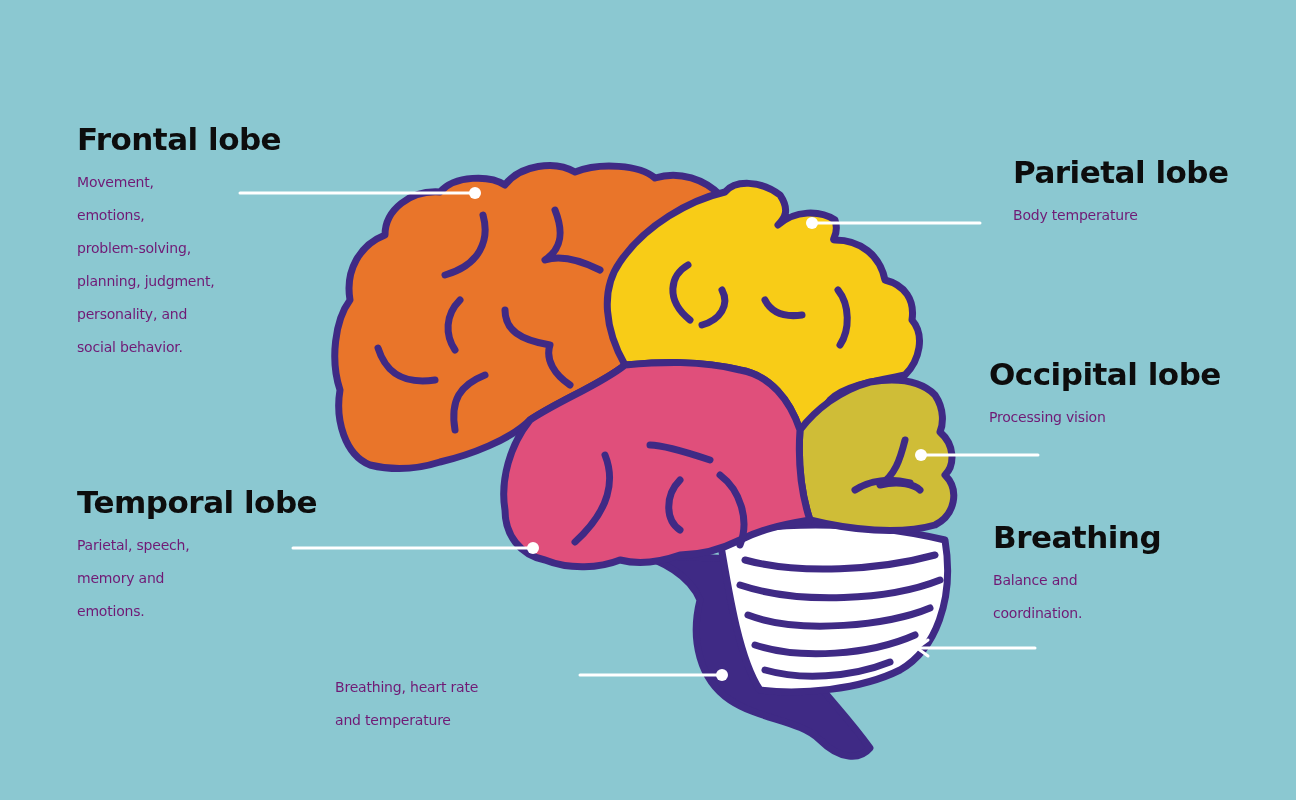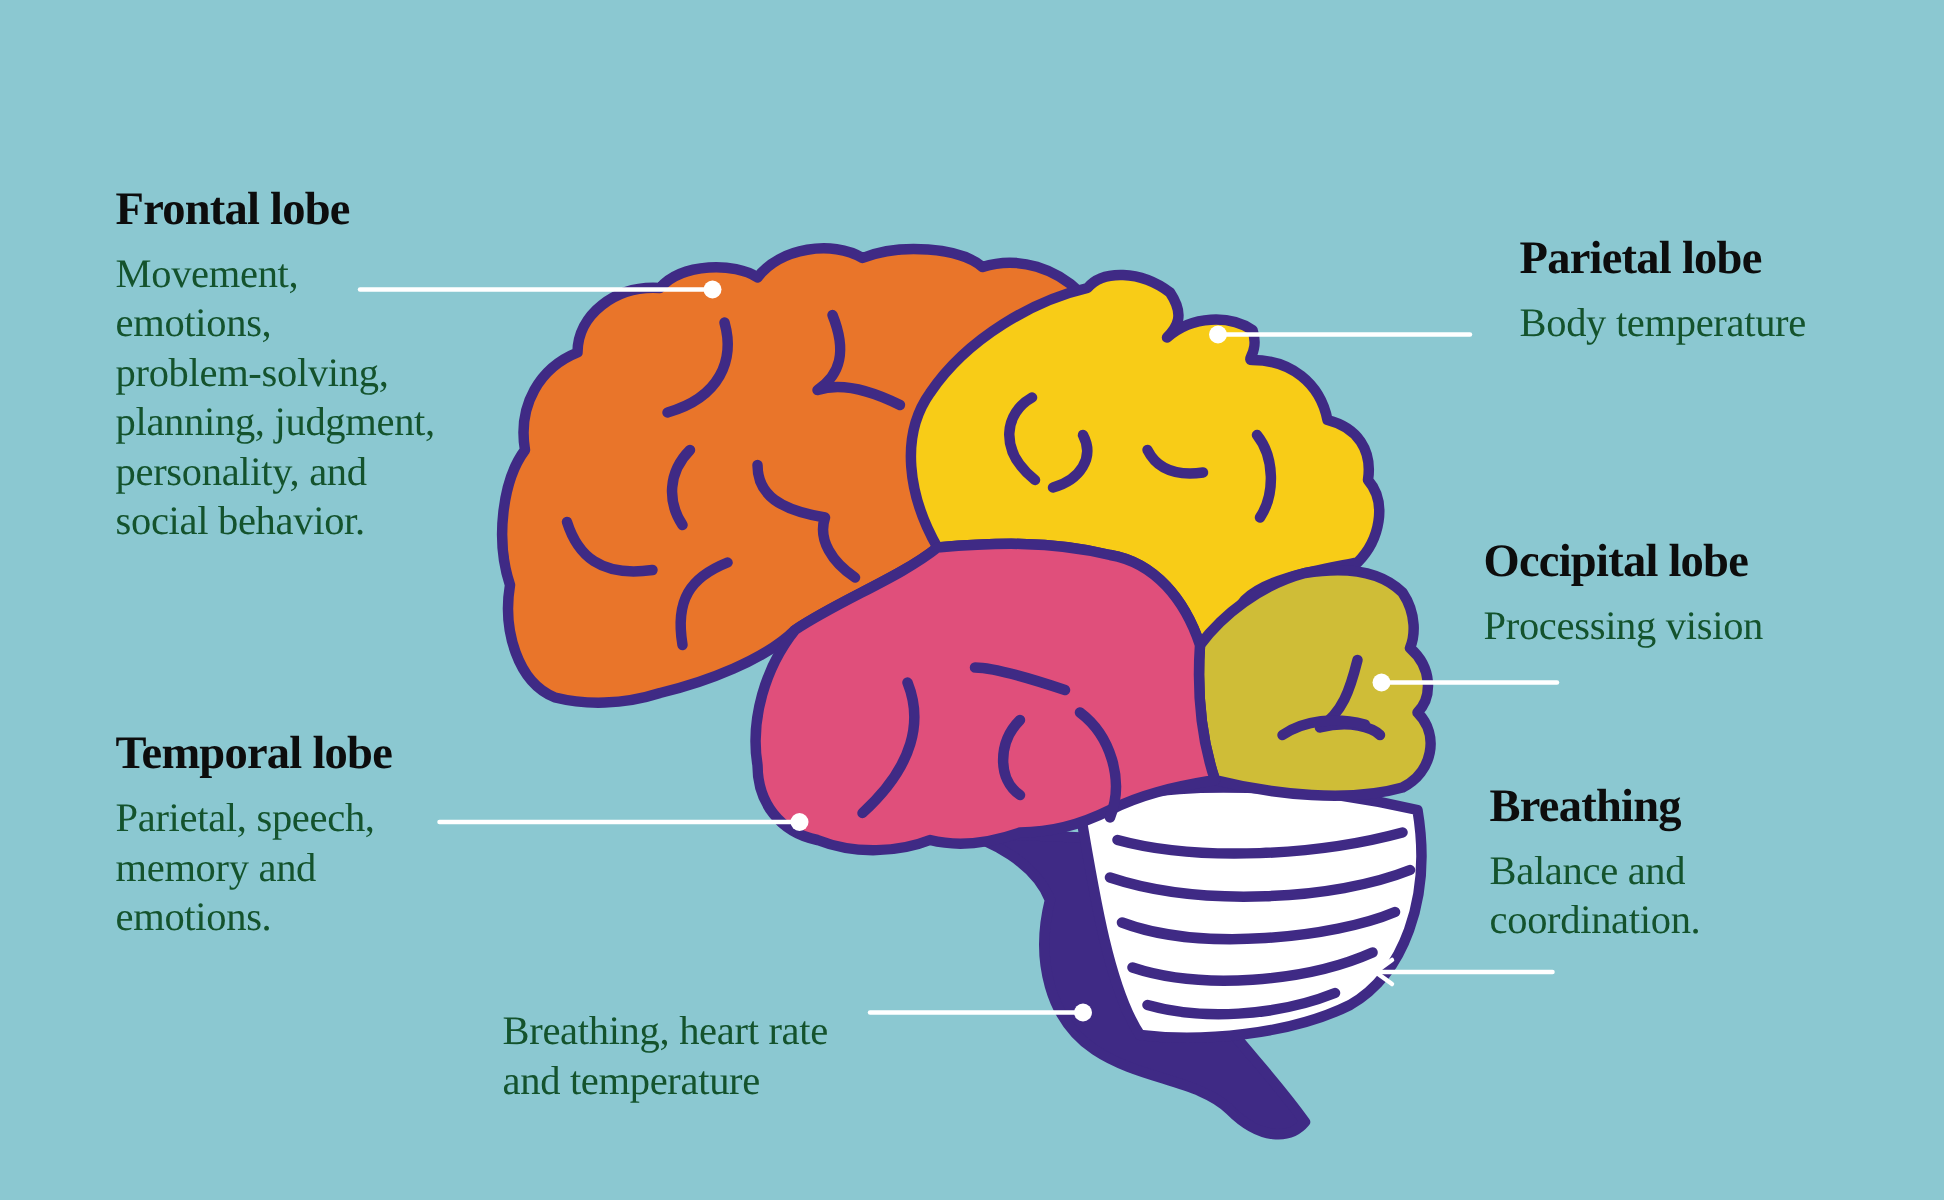--- a/index.html
+++ b/index.html
@@ -3,28 +3,28 @@
   <meta charset="utf-8">
   <style>
     html, body { margin: 0; padding: 0; }
     body {
       width: 1296px; height: 800px; overflow: hidden;
       background: #8bc8d1;
       position: relative;
       font-family: "DejaVu Sans", "Liberation Sans", sans-serif;
       color: #111111;
     }
-    .canvas { position: absolute; left: 0; top: 0; width: 1296px; height: 800px; font-family: Liberation Serif, serif; }
+    .canvas { position: absolute; left: 0; top: 0; width: 1296px; height: 800px; }
     .label-block { position: absolute; }
     .label-title {
       font-weight: bold; font-size: 31px; letter-spacing: -0.5px;
       line-height: 1.1; margin: 0 0 10px 0; color: #0d0d0d;
     }
     .label-desc {
-      font-size: 27px; line-height: 33px; color: #14532d;
+      font-size: 14px; line-height: 33px; color: #701a75;
       white-space: pre-line; letter-spacing: -0.2px;
     }
     #frontal  { left: 77px;  top: 122px; }
     #parietal { left: 989px; top: 155px; margin-left: 24px; }
     #occipital{ left: 989px; top: 357px; }
     #temporal { left: 77px;  top: 485px; }
     #cerebellum { left: 993px; top: 520px; }
     #brainstem { left: 335px; top: 659px; }
     #frontal .label-desc { margin-top: 10px; }
     #parietal .label-desc, #occipital .label-desc { margin-top: 6px; }

